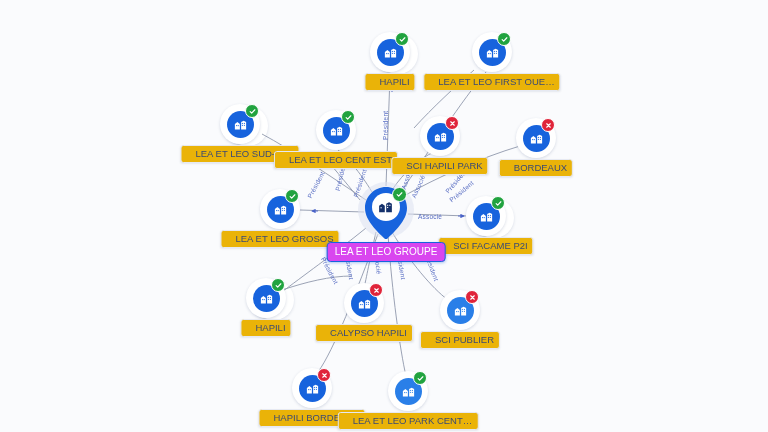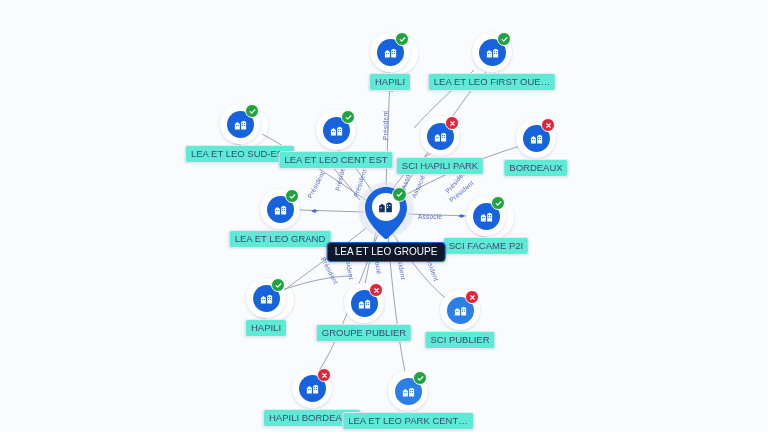--- a/index.html
+++ b/index.html
@@ -65,44 +65,44 @@
     z-index:4;
   }
   .badge.ok{background:#21a33f;}
   .badge.ko{background:#e0243a;}
   .badge svg{display:block;}
   .node-label{
     position:absolute;
     left:50%;
     transform:translateX(-50%);
     top:21px;
-    background:#5eead4;
+    background:#eab308;
     border:1px solid #e6e9f2;
     border-radius:3px;
-    padding:2px 5px 3px 5px;
+    padding:2px 5px 3px 14px;
     font-size:9.5px;
     color:#3b4a74;
     white-space:nowrap;
     box-shadow:0 1px 2px rgba(40,60,110,.10);
     z-index:6;
   }
   
   .pin-wrap{
     position:absolute;left:-22px;top:-26px;width:44px;height:54px;
   }
   .pin-halo{
     position:absolute;left:-6px;top:-4px;width:56px;height:56px;
     border-radius:50%;background:rgba(220,226,240,.55);
   }
   .pin{
     position:absolute;left:0;top:0;width:44px;height:54px;
   }
   .center .node-label{
     top:30px;
-    background:#0f172a;
+    background:#d946ef;
     border:1px solid #1763dd;
     color:#ffffff;
     font-size:10px;
     padding:3px 7px 4px 7px;
     border-radius:4px;
     box-shadow:0 1px 3px rgba(23,99,221,.35);
     text-align:right;
   }
   .center .badge{right:4px;top:1px;width:13px;height:13px;}
 </style>
@@ -318,21 +318,21 @@
             <rect x="5" y="13" width="1.6" height="1.6" fill="#1763dd"></rect>
             <rect x="7.6" y="13" width="1.6" height="1.6" fill="#1763dd"></rect>
           </svg>
         </div>
         <div class="badge ok">
           <svg width="7" height="7" viewBox="0 0 12 12">
             <path d="M2 6.2 L4.6 8.8 L10 3" stroke="#ffffff" stroke-width="2" fill="none" stroke-linecap="round" stroke-linejoin="round"></path>
           </svg>
         </div>
       </div>
-      <div class="node-label">LEA ET LEO GRAND</div>
+      <div class="node-label">LEA ET LEO GROSOS</div>
     </div>
     <div class="node stacked" style="left: 486px; top: 216px;">
       <div class="node-puck">
         <div class="disc">
           <svg width="15" height="15" viewBox="0 0 24 24" fill="none">
             <path d="M3 20h8v-9l-4-3-4 3v9z" fill="#ffffff"></path>
             <path d="M13 20h8V8l-4-2-4 2v12z" fill="#ffffff"></path>
             <rect x="14.2" y="9.5" width="1.6" height="1.6" fill="#1763dd"></rect>
             <rect x="17.4" y="9.5" width="1.6" height="1.6" fill="#1763dd"></rect>
             <rect x="14.2" y="12.6" width="1.6" height="1.6" fill="#1763dd"></rect>
@@ -384,21 +384,21 @@
             <rect x="5" y="13" width="1.6" height="1.6" fill="#1763dd"></rect>
             <rect x="7.6" y="13" width="1.6" height="1.6" fill="#1763dd"></rect>
           </svg>
         </div>
         <div class="badge ko">
           <svg width="7" height="7" viewBox="0 0 12 12">
             <path d="M3 3 L9 9 M9 3 L3 9" stroke="#ffffff" stroke-width="2" fill="none" stroke-linecap="round"></path>
           </svg>
         </div>
       </div>
-      <div class="node-label">GROUPE PUBLIER</div>
+      <div class="node-label">CALYPSO HAPILI</div>
     </div>
     <div class="node" style="left: 460px; top: 310px;">
       <div class="node-puck">
         <div class="disc pale">
           <svg width="15" height="15" viewBox="0 0 24 24" fill="none">
             <path d="M3 20h8v-9l-4-3-4 3v9z" fill="#ffffff"></path>
             <path d="M13 20h8V8l-4-2-4 2v12z" fill="#ffffff"></path>
             <rect x="14.2" y="9.5" width="1.6" height="1.6" fill="#2a7fe8"></rect>
             <rect x="17.4" y="9.5" width="1.6" height="1.6" fill="#2a7fe8"></rect>
             <rect x="14.2" y="12.6" width="1.6" height="1.6" fill="#2a7fe8"></rect>

